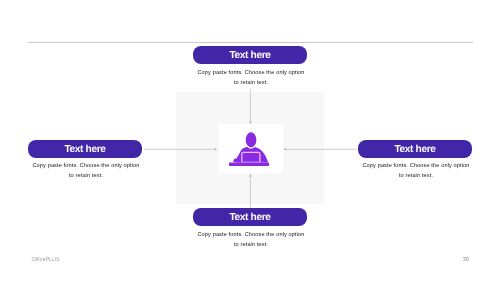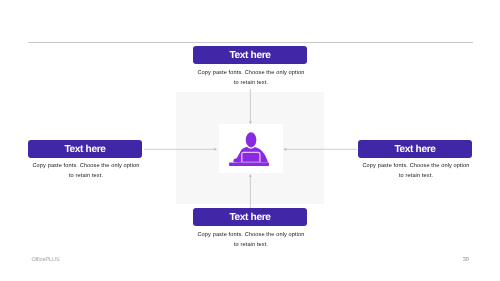--- a/index.html
+++ b/index.html
@@ -21,21 +21,21 @@
   
   .icon-box { position:absolute; left:218.6px; top:124.1px; width:64.4px; height:48.9px; background:#ffffff; }
   .icon-wrap { position:absolute; left:10.9px; top:7.5px; width:40px; height:34px; }
 
   
   .arrows { position:absolute; left:0; top:0; }
 
   
   .card { position:absolute; }
   .pill {
-    background:#4226A8; border-radius:3px;
+    background:#4226A8; border-radius:8px;
     color:#ffffff; font-weight:bold; font-size:10.2px; letter-spacing:-0.38px;
     display:flex; align-items:center; justify-content:center;
     height:18px; padding-top:0.8px; box-sizing:border-box;
   }
   .desc {
     color:#1a1a1a; font-size:5.6px; letter-spacing:0.12px; line-height:10px;
     text-align:center; margin-top:3.5px;
     width:140px; margin-left:-12px; white-space:nowrap;
   }
 

